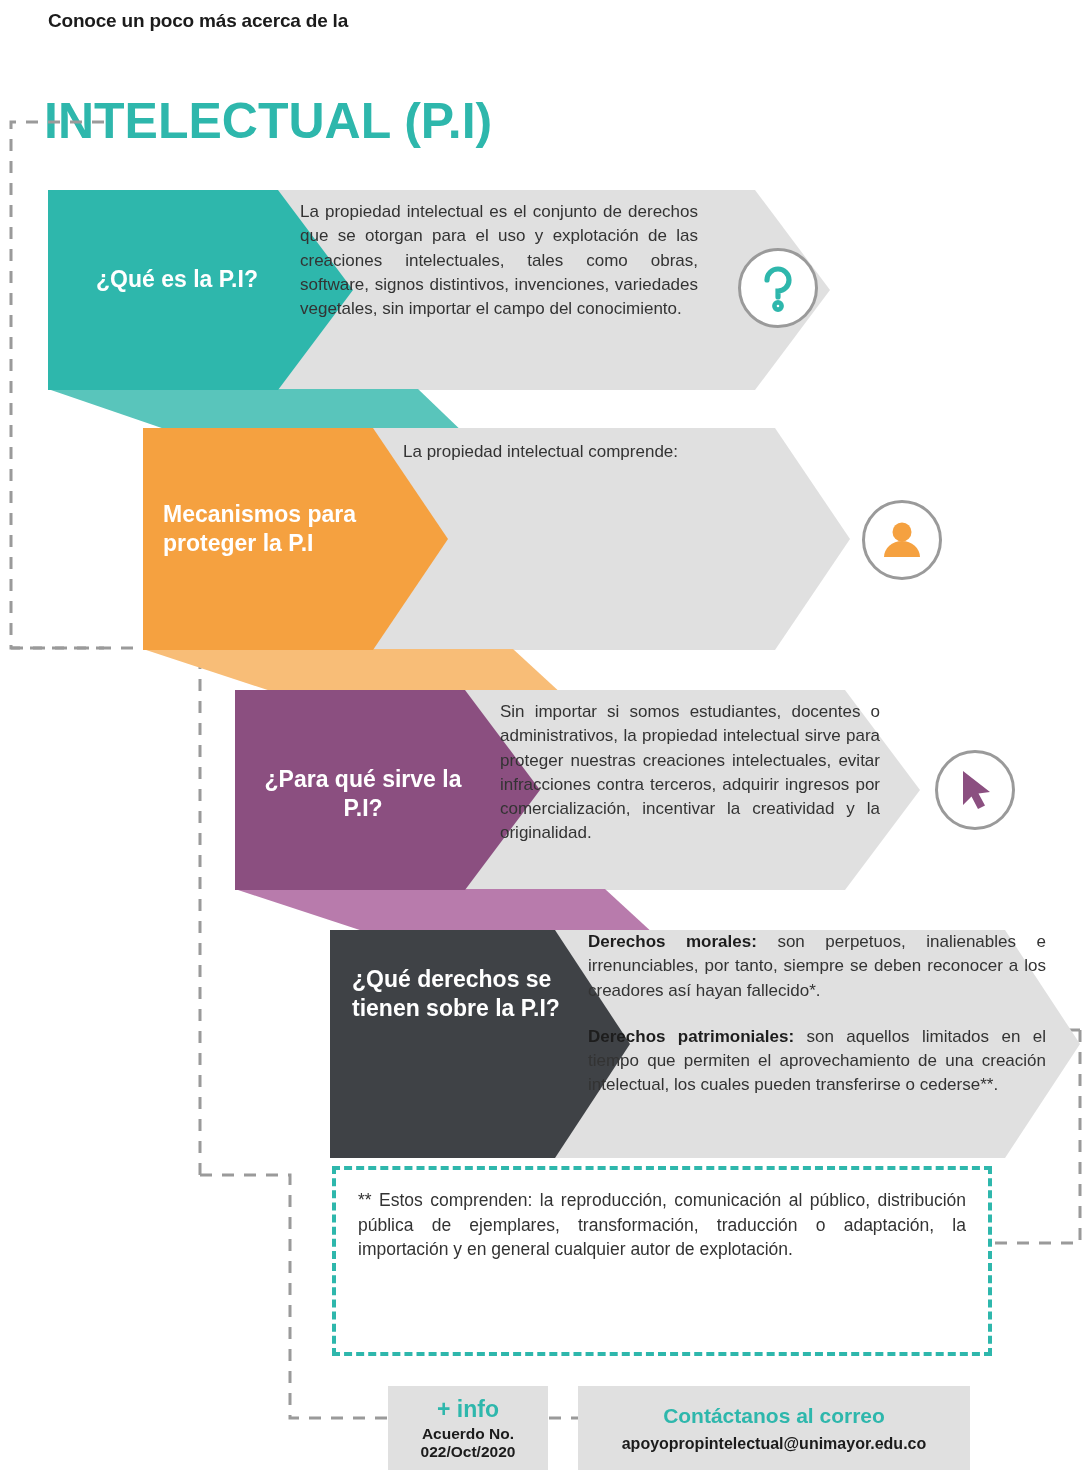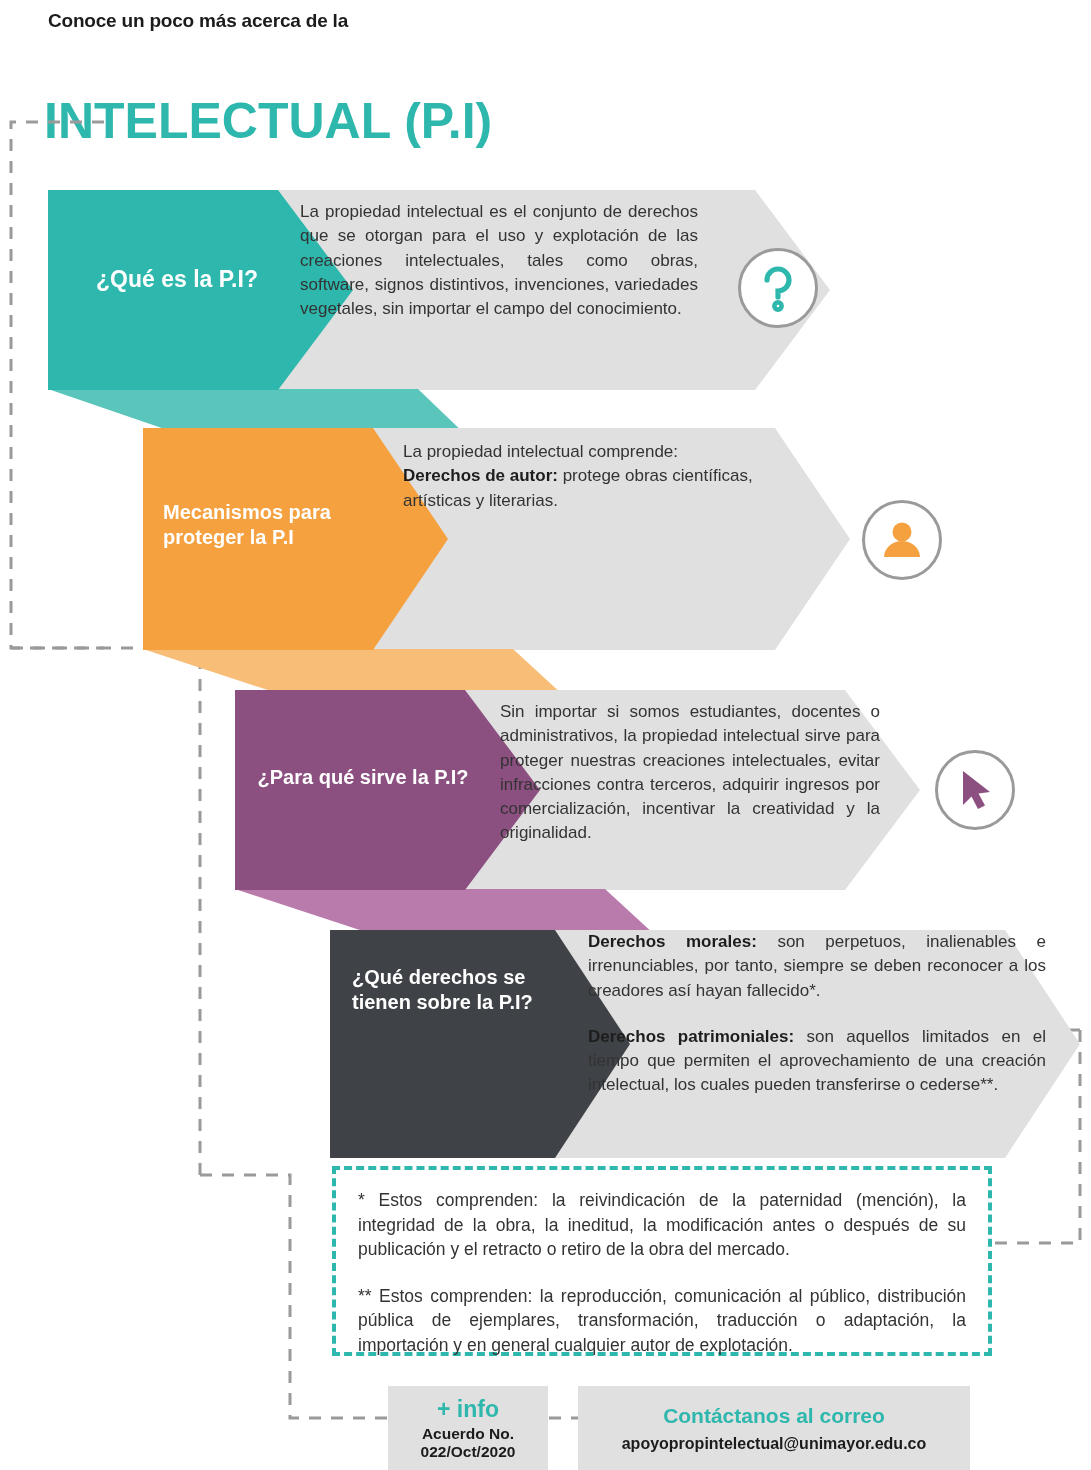--- a/index.html
+++ b/index.html
@@ -39,21 +39,21 @@
   .row { position: absolute; }
 
   .label {
     position: absolute;
     color: #ffffff;
     font-weight: bold;
     line-height: 1.26;
     z-index: 6;
   }
   .label.one { font-size: 23px; }
-  .label.multi { font-size: 20px; }
+  .label.multi { font-size: 23px; }
 
   .body-text {
     position: absolute;
     color: #333333;
     font-size: 17px;
     line-height: 1.43;
     text-align: justify;
     z-index: 6;
   }
   .body-text b { font-weight: bold; color: #1d1d1d; }
@@ -145,21 +145,20 @@
     </svg>
     <svg style="position:absolute;left:143px;top:649px;" width="420" height="46">
       <polygon points="0,0 370,0 420,46 140,46" fill="#f8bd77"></polygon>
     </svg>
     <svg style="position:absolute;left:143px;top:428px;" width="305" height="222">
       <polygon points="0,0 230,0 305,111 230,222 0,222" fill="#f5a140"></polygon>
     </svg>
     <div class="label multi" style="left:163px; top:500px; width:215px; text-align:left;">Mecanismos para proteger la P.I</div>
     <div class="body-text" style="left:403px; top:440px; width:400px; text-align:left;">
       <div>La propiedad intelectual comprende:</div>
-      <div><b>Derechos de autor:</b><span> protege obras científicas, artísticas y literarias.</span></div>
     </div>
     <div class="icon-circle" style="left:862px; top:500px; width:80px; height:80px;">
       <svg width="46" height="46" viewBox="0 0 46 46">
         <circle cx="23" cy="15" r="9.5" fill="#f5a140"></circle>
         <path d="M 5 40 A 18 16 0 0 1 41 40 Z" fill="#f5a140"></path>
       </svg>
     </div>
   </div>
 
   <div class="row">
@@ -191,21 +190,20 @@
       <polygon points="0,0 225,0 300,114 225,228 0,228" fill="#3f4246"></polygon>
     </svg>
     <div class="label multi" style="left:352px; top:965px; width:215px; text-align:left;">¿Qué derechos se tienen sobre la P.I?</div>
     <div class="body-text" style="left:588px; top:930px; width:458px;">
       <div><b>Derechos morales:</b><span> son perpetuos, inalienables e irrenunciables, por tanto, siempre se deben reconocer a los creadores así hayan fallecido*.</span></div>
       <div style="margin-top:22px;"><b>Derechos patrimoniales:</b><span> son aquellos limitados en el tiempo que permiten el aprovechamiento de una creación intelectual, los cuales pueden transferirse o cederse**.</span></div>
     </div>
   </div>
 
   <div class="footnote-box" style="left:332px; top:1166px; width:660px; height:190px; padding:18px 22px;">
-    <div class="footnote-p">* Estos comprenden: la reivindicación de la paternidad (mención), la integridad de la obra, la ineditud, la modificación antes o después de su publicación y el retracto o retiro de la obra del mercado.</div>
     <div class="footnote-p">** Estos comprenden: la reproducción, comunicación al público, distribución pública de ejemplares, transformación, traducción o adaptación, la importación y en general cualquier autor de explotación.</div>
   </div>
 
   <div class="footer-box" style="left:388px; top:1386px; width:160px; height:84px;">
     <div class="ft-head" style="font-size:23px;">+ info</div>
     <div class="ft-sub" style="font-size:15.5px; margin-top:2px;">Acuerdo No.</div>
     <div class="ft-sub" style="font-size:15.5px;">022/Oct/2020</div>
   </div>
 
   <div class="footer-box" style="left:578px; top:1386px; width:392px; height:84px;">

